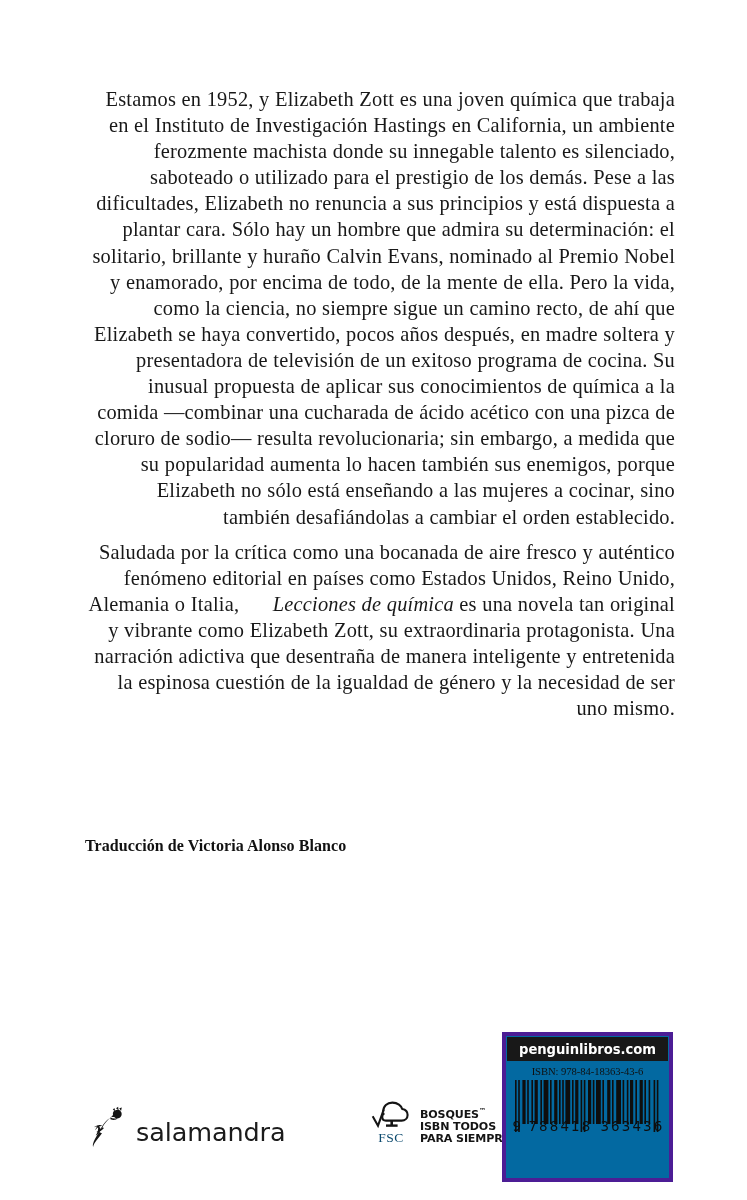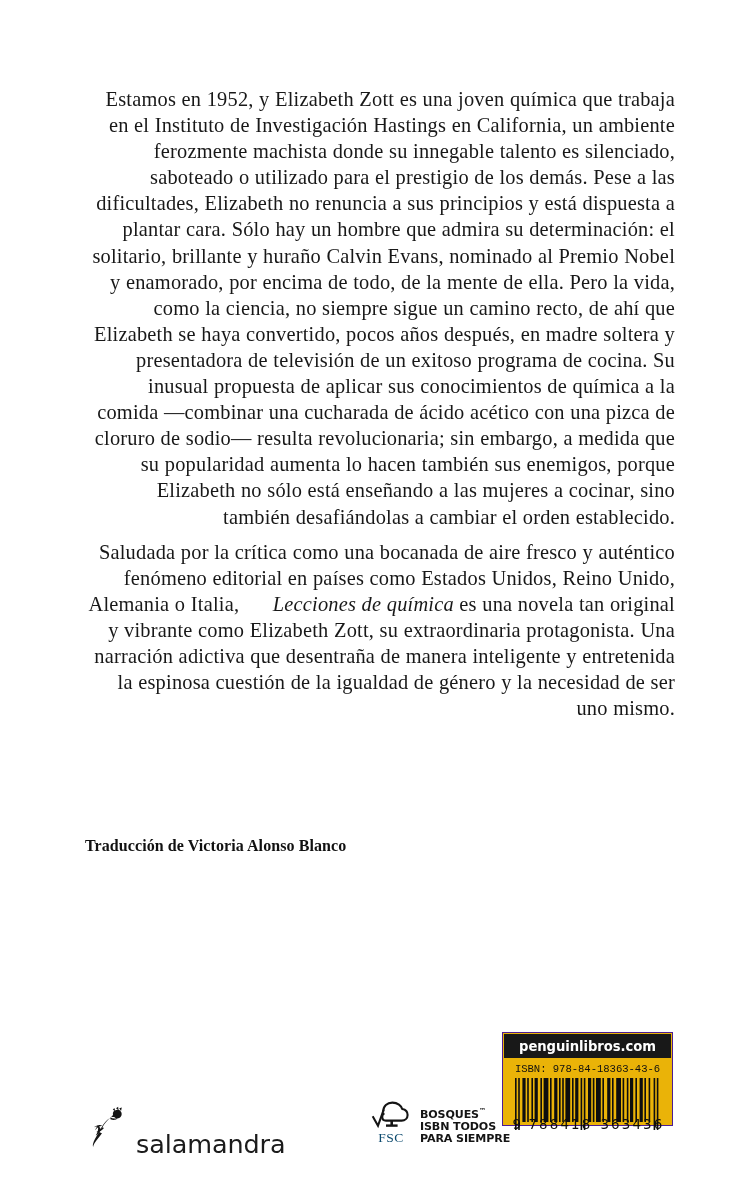--- a/index.html
+++ b/index.html
@@ -71,21 +71,21 @@
     height: 46px;
     display: block;
   }
   .publisher-logo .wordmark {
     font-family: "DejaVu Sans", "Liberation Sans", sans-serif;
     font-size: 25.5px;
     letter-spacing: -0.004em;
     color: #1b1b1b;
     line-height: 1;
     position: relative;
-    top: 20px;
+    top: 8px;
   }
 
   .fsc-logo {
     position: absolute;
     left: 369px;
     top: 1100px;
     display: flex;
     align-items: flex-end;
     gap: 7px;
   }
@@ -123,43 +123,43 @@
     vertical-align: super;
     line-height: 0;
   }
 
   
   .barcode-block {
     position: absolute;
     left: 502px;
     top: 1032px;
     width: 171px;
-    height: 94px;
-    background: #eab308;
-    border: 1px solid #4c1d95;
+    height: 150px;
+    background: #0369a1;
+    border: 4px solid #4c1d95;
     box-sizing: border-box;
   }
   .barcode-band {
     background: #181818;
     height: 24px;
     display: flex;
     align-items: center;
     justify-content: center;
     margin: 1px 1px 0 1px;
   }
   .barcode-band span {
     font-family: "DejaVu Sans", "Liberation Sans", sans-serif;
     font-weight: bold;
     font-size: 13.2px;
     color: #ffffff;
     letter-spacing: -0.005em;
   }
   .isbn-line {
     text-align: center;
-    font-family: Liberation Mono, monospace;
+    font-family: Liberation Serif, serif;
     font-size: 10.6px;
     color: #101010;
     margin-top: 5px;
     letter-spacing: -0.004em;
   }
   .bars {
     margin: 3px auto 0 auto;
     width: 145px;
     height: 52px;
     display: block;

